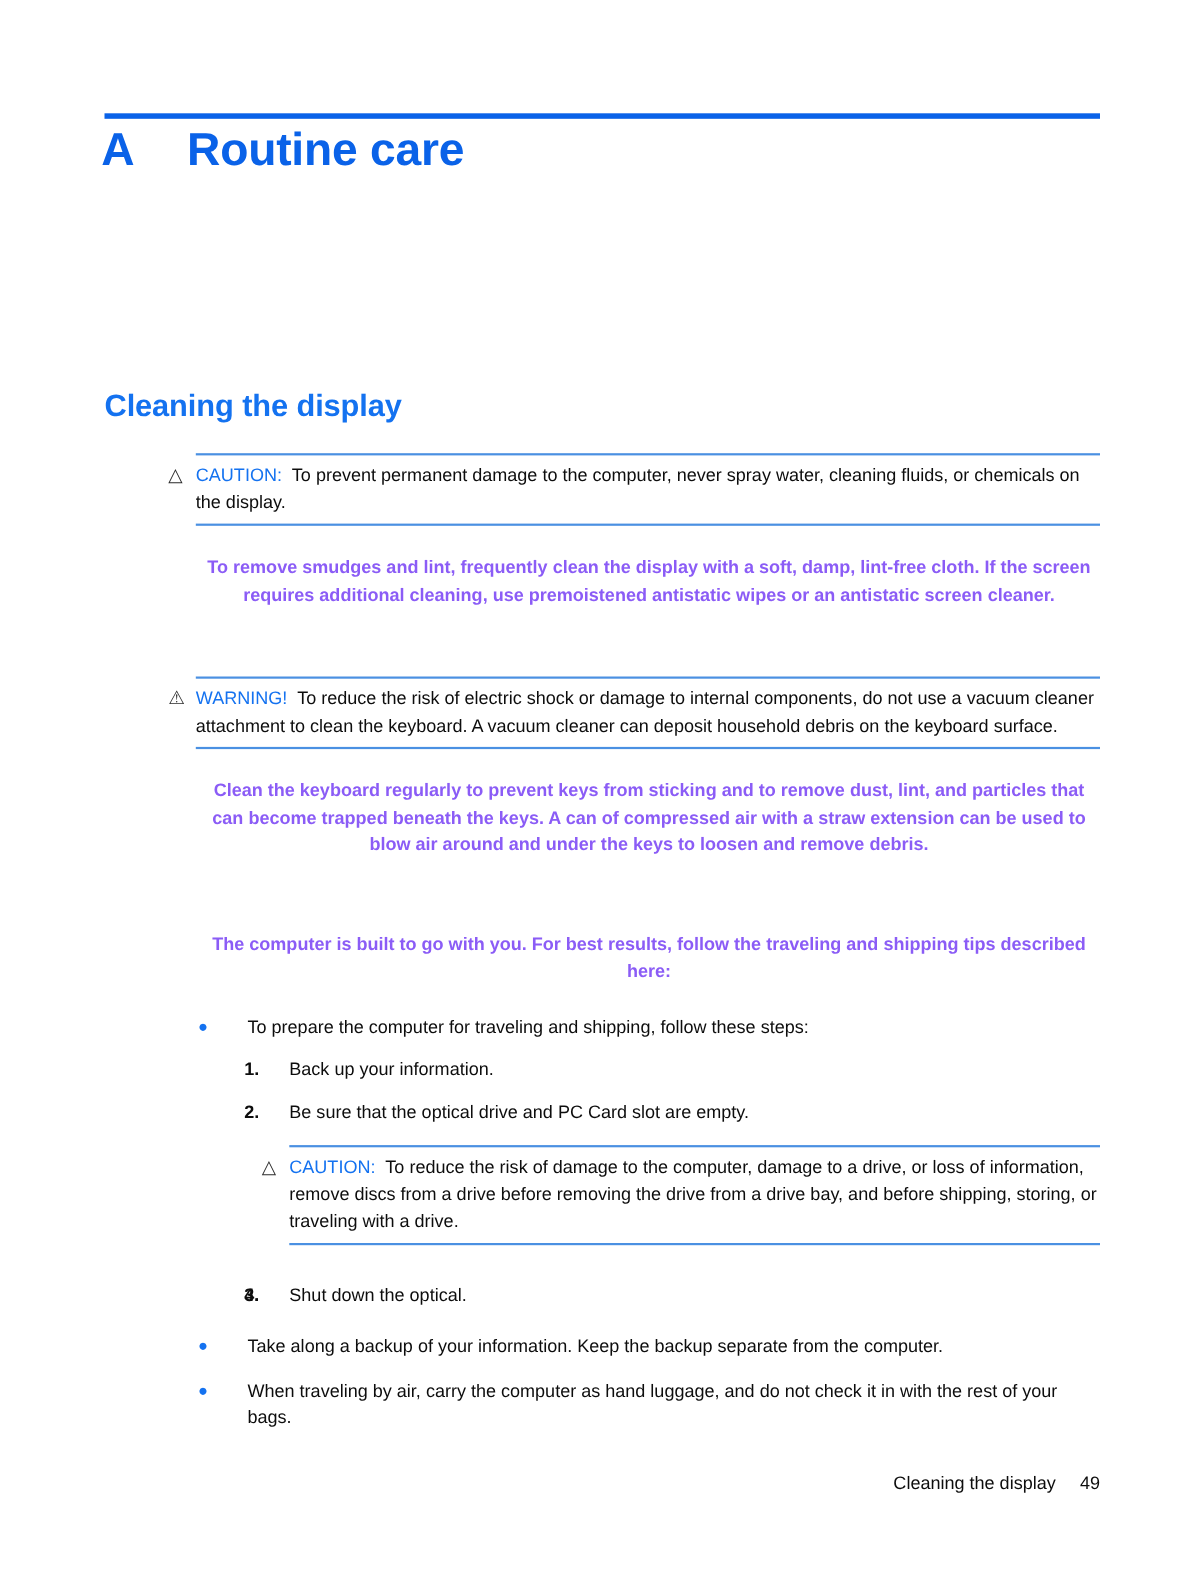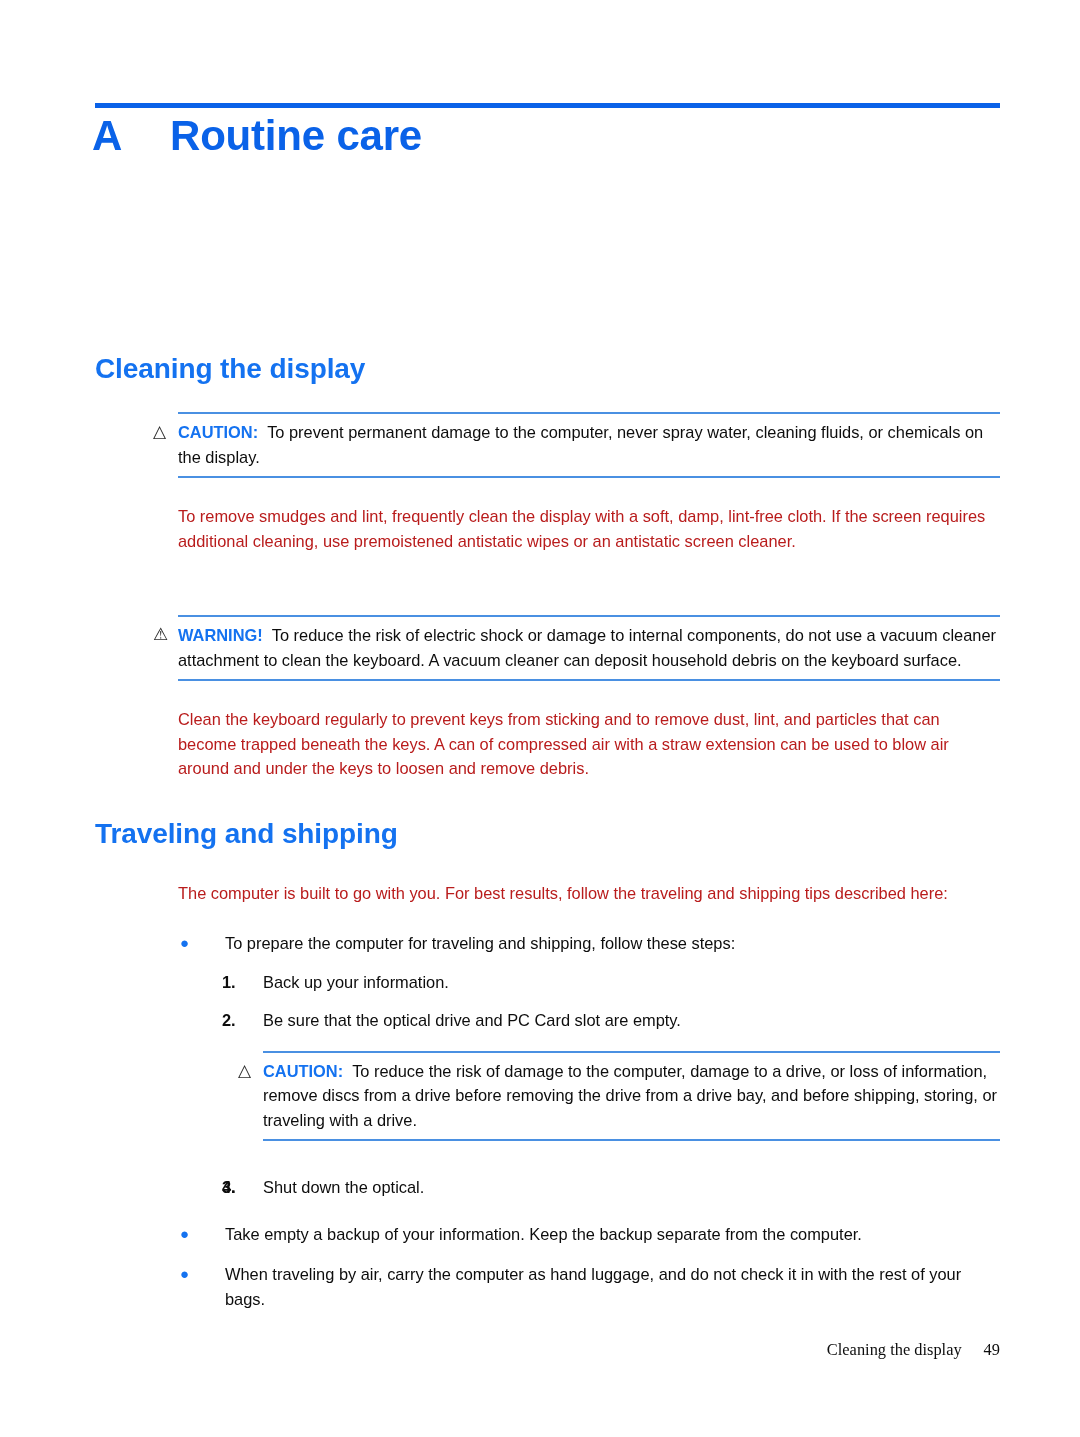--- a/index.html
+++ b/index.html
@@ -61,22 +61,23 @@
     color: #1472f0;
     letter-spacing: -0.1px;
     line-height: 34px;
   }
 
   p.body-text {
     margin: 0;
     padding: 0 78px 0 178px;
     font-size: 16.4px;
     line-height: 24.5px;
-    color: #b91c1c;
-    text-align: left;
+    color: #8b5cf6;
+    text-align: center;
+    font-weight: bold;
   }
 
   
   .note {
     position: relative;
     margin: 0 0 0 178px;
     width: 822px;
     border-top: 2px solid #4a90e2;
     border-bottom: 2px solid #4a90e2;
     padding: 6px 0 7px 0;
@@ -93,21 +94,21 @@
     font-size: 17px;
     line-height: 20px;
     color: #2b2b2b;
   }
   .note-body {
     font-size: 16.4px;
     line-height: 24.5px;
     color: #0d0d0d;
   }
   .note-label {
-    font-weight: bold;
+    font-weight: normal;
     color: #1472f0;
     margin-right: 9px;
   }
 
   
   ul.bullet-list, ol.step-list {
     margin: 0;
     padding: 0;
     list-style: none;
   }
@@ -152,21 +153,20 @@
 
   
   .footer {
     position: absolute;
     left: 0;
     top: 1340px;
     width: 1000px;
     text-align: right;
     font-size: 16.4px;
     color: #0d0d0d;
-    font-family: Liberation Serif, serif;
   }
   .footer .page-num {
     display: inline-block;
     margin-left: 22px;
   }
 </style>
 </head>
 <body>
 
 <div class="page">
@@ -200,21 +200,20 @@
       <div class="note-body">
         <span class="note-label">WARNING!</span><span>To reduce the risk of electric shock or damage to internal components, do not use a vacuum cleaner attachment to clean the keyboard. A vacuum cleaner can deposit household debris on the keyboard surface.</span>
       </div>
     </div>
 
     <div class="gap-26"></div>
     <p class="body-text">Clean the keyboard regularly to prevent keys from sticking and to remove dust, lint, and particles that can become trapped beneath the keys. A can of compressed air with a straw extension can be used to blow air around and under the keys to loosen and remove debris.</p>
 
     <div class="gap-36"></div>
 
-    <h2 class="section-heading">Traveling and shipping</h2>
     <div class="gap-30"></div>
 
     <p class="body-text">The computer is built to go with you. For best results, follow the traveling and shipping tips described here:</p>
 
     <div class="gap-26"></div>
 
     <ul class="bullet-list">
       <li class="bullet-item">
         <span class="marker">●</span>
         <span>To prepare the computer for traveling and shipping, follow these steps:</span>
@@ -253,21 +252,21 @@
         <span class="marker">4.</span>
         <span>Shut down the optical.</span>
       </li>
     </ol>
 
     <div class="gap-22"></div>
 
     <ul class="bullet-list">
       <li class="bullet-item">
         <span class="marker">●</span>
-        <span>Take empty a backup of your information. Keep the backup separate from the computer.</span>
+        <span>Take along a backup of your information. Keep the backup separate from the computer.</span>
       </li>
       <li class="bullet-item" style="margin-top:16px;">
         <span class="marker">●</span>
         <span>When traveling by air, carry the computer as hand luggage, and do not check it in with the rest of your bags.</span>
       </li>
     </ul>
 
   </div>
 
   <div class="footer">

